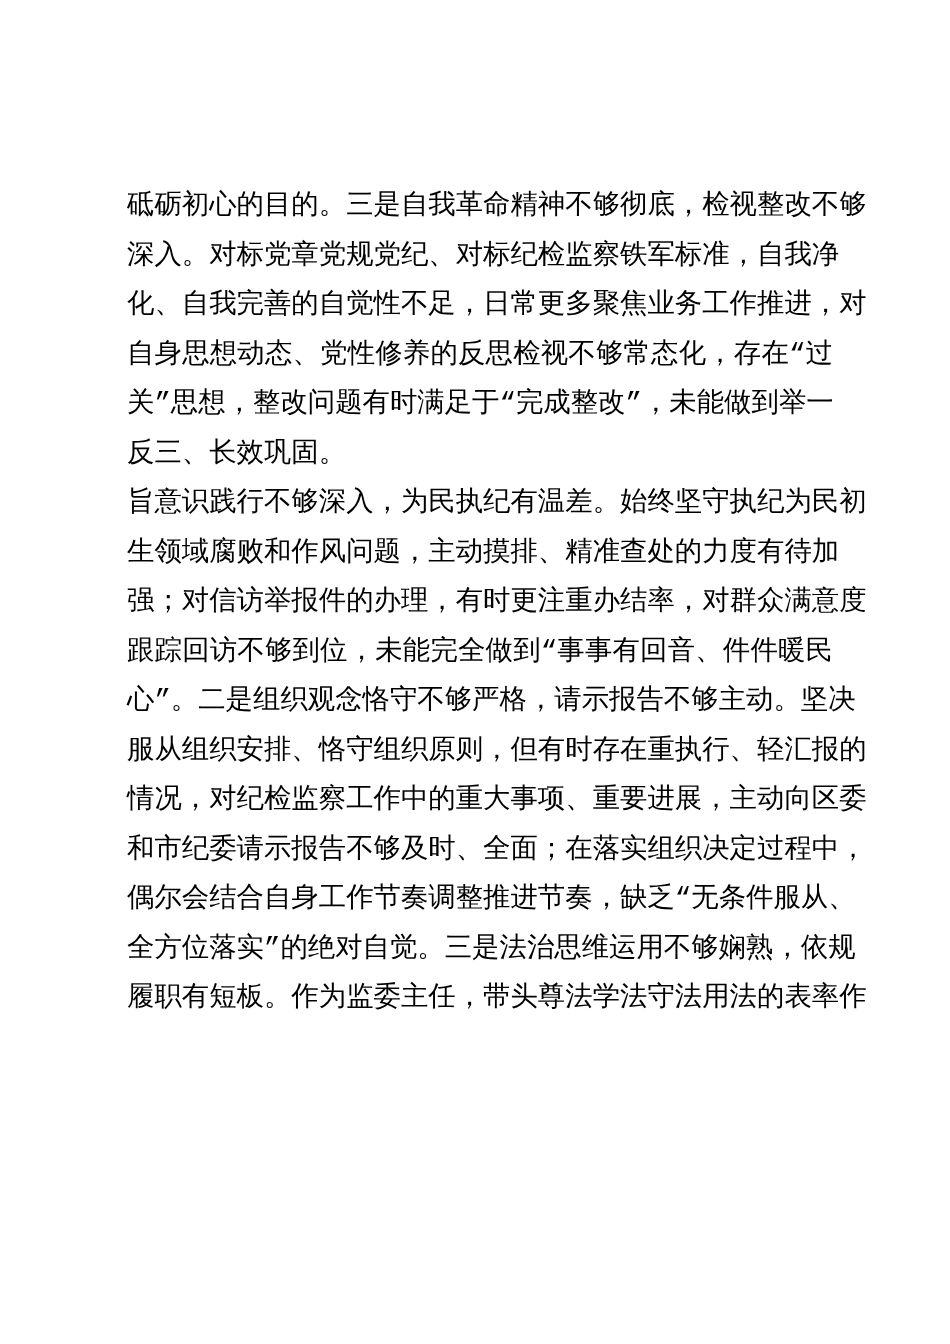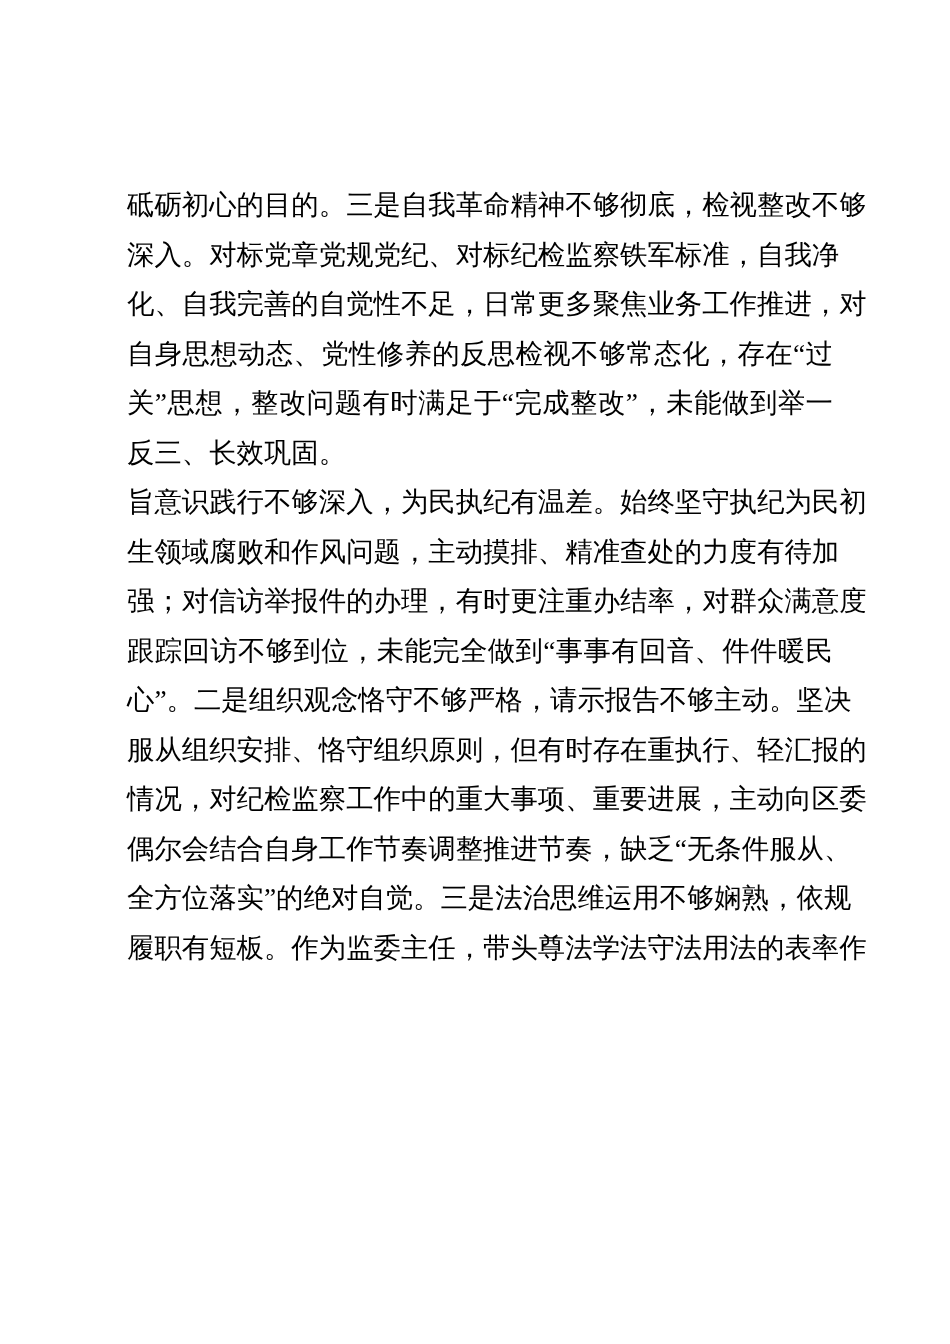--- a/index.html
+++ b/index.html
@@ -15,21 +15,21 @@
     }
     .page {
       position: absolute;
       left: 127px;
       top: 181px;
       width: 706px;
     }
     .line {
       height: 49.5px;
       line-height: 49.5px;
-      font-family: Liberation Serif, serif;
+      font-family: Liberation Mono, monospace;
       font-size: 27.4px;
       color: #000000;
       white-space: nowrap;
       text-align: justify;
       text-align-last: justify;
       letter-spacing: 0;
     }
     .line.last {
       text-align-last: left;
     }
@@ -50,17 +50,18 @@
     <div class="line last">反三、长效巩固。</div>
   </div>
   <div>
     <div class="line">旨意识践行不够深入，为民执纪有温差。始终坚守执纪为民初</div>
     <div class="line">生领域腐败和作风问题，主动摸排、精准查处的力度有待加</div>
     <div class="line">强；对信访举报件的办理，有时更注重办结率，对群众满意度</div>
     <div class="line">跟踪回访不够到位，未能完全做到“事事有回音、件件暖民</div>
     <div class="line">心”。二是组织观念恪守不够严格，请示报告不够主动。坚决</div>
     <div class="line">服从组织安排、恪守组织原则，但有时存在重执行、轻汇报的</div>
     <div class="line">情况，对纪检监察工作中的重大事项、重要进展，主动向区委</div>
+    <div class="line">和市纪委请示报告不够及时、全面；在落实组织决定过程中，</div>
     <div class="line">偶尔会结合自身工作节奏调整推进节奏，缺乏“无条件服从、</div>
     <div class="line">全方位落实”的绝对自觉。三是法治思维运用不够娴熟，依规</div>
     <div class="line">履职有短板。作为监委主任，带头尊法学法守法用法的表率作</div>
   </div>
 </div>
 
 </body></html>

